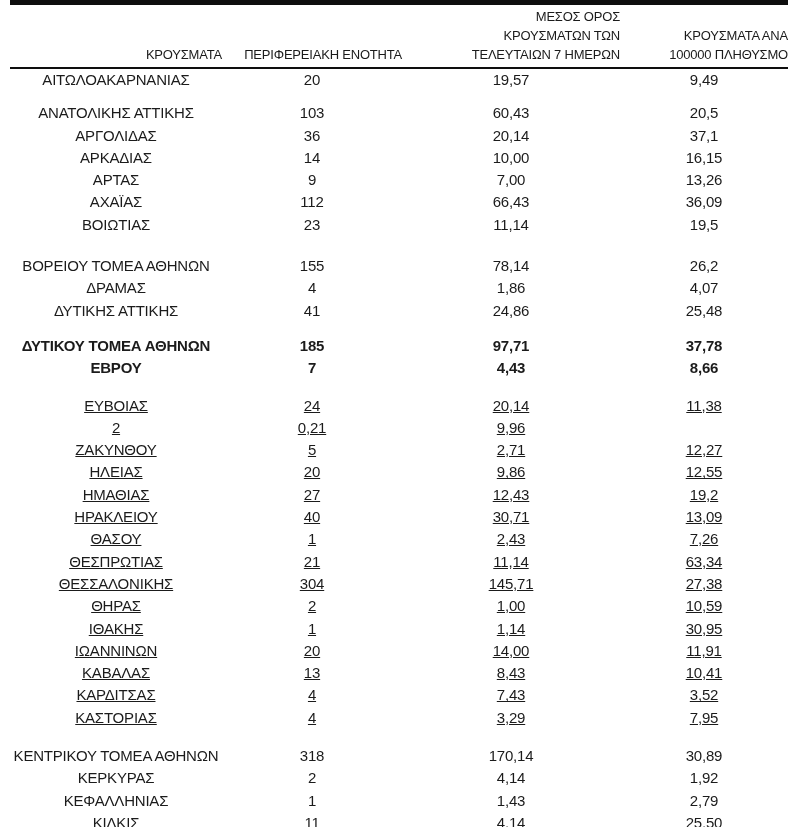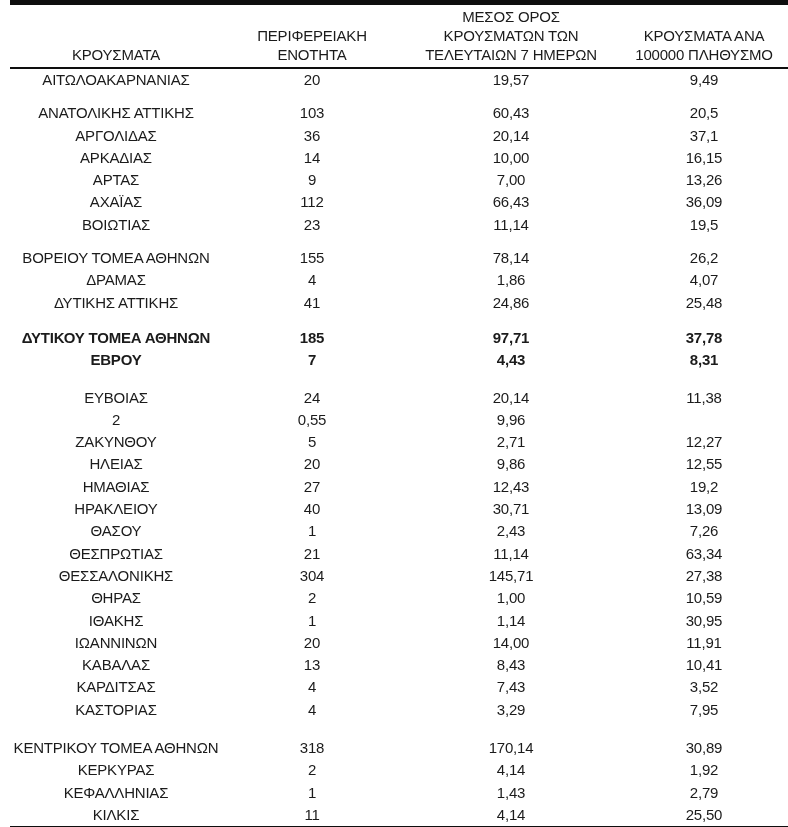--- a/index.html
+++ b/index.html
@@ -30,45 +30,45 @@
     height: 5px;
     background: #0e0e0e;
   }
   .header {
     align-items: end;
     padding: 2px 0 3px 0;
     min-height: 61px;
     box-sizing: border-box;
   }
   .hc {
-    text-align: center;
-    font-size: 15px;
+    text-align: right;
+    font-size: 13px;
     line-height: 19px;
     white-space: pre-line;
     letter-spacing: -0.2px;
   }
   .headline {
     height: 2px;
     background: #0e0e0e;
   }
   .row {
     height: 22.3px;
   }
   .cell {
     text-align: center;
     font-size: 15px;
     line-height: 22.3px;
     letter-spacing: -0.2px;
     white-space: nowrap;
     overflow: hidden;
   }
   #table-body .group:nth-child(2) { margin-top: 11px; }
-  #table-body .group:nth-child(3) { margin-top: 11px; }
+  #table-body .group:nth-child(3) { margin-top: 19px; }
   #table-body .group:nth-child(4) { margin-top: 13px; font-weight: bold; }
-  #table-body .group:nth-child(5) { margin-top: 15px; }
+  #table-body .group:nth-child(5) { margin-top: 15px; text-decoration: underline; }
   #table-body .group:nth-child(6) { margin-top: 16px; }
   .bottomline {
     height: 2px;
     background: #0e0e0e;
   }
 </style>
 </head>
 <body>
 
 <div class="page">
@@ -155,33 +155,33 @@
           <div class="row grid">
             <div class="cell">ΔΥΤΙΚΟΥ ΤΟΜΕΑ ΑΘΗΝΩΝ</div>
             <div class="cell">185</div>
             <div class="cell">97,71</div>
             <div class="cell">37,78</div>
           </div>
           <div class="row grid">
             <div class="cell">ΕΒΡΟΥ</div>
             <div class="cell">7</div>
             <div class="cell">4,43</div>
-            <div class="cell">8,31</div>
+            <div class="cell">8,66</div>
           </div>
         </div>
         <div class="group">
           <div class="row grid">
             <div class="cell">ΕΥΒΟΙΑΣ</div>
             <div class="cell">24</div>
             <div class="cell">20,14</div>
             <div class="cell">11,38</div>
           </div>
           <div class="row grid">
             <div class="cell">2</div>
-            <div class="cell">0,55</div>
+            <div class="cell">0,21</div>
             <div class="cell">9,96</div>
           </div>
           <div class="row grid">
             <div class="cell">ΖΑΚΥΝΘΟΥ</div>
             <div class="cell">5</div>
             <div class="cell">2,71</div>
             <div class="cell">12,27</div>
           </div>
           <div class="row grid">
             <div class="cell">ΗΛΕΙΑΣ</div>

